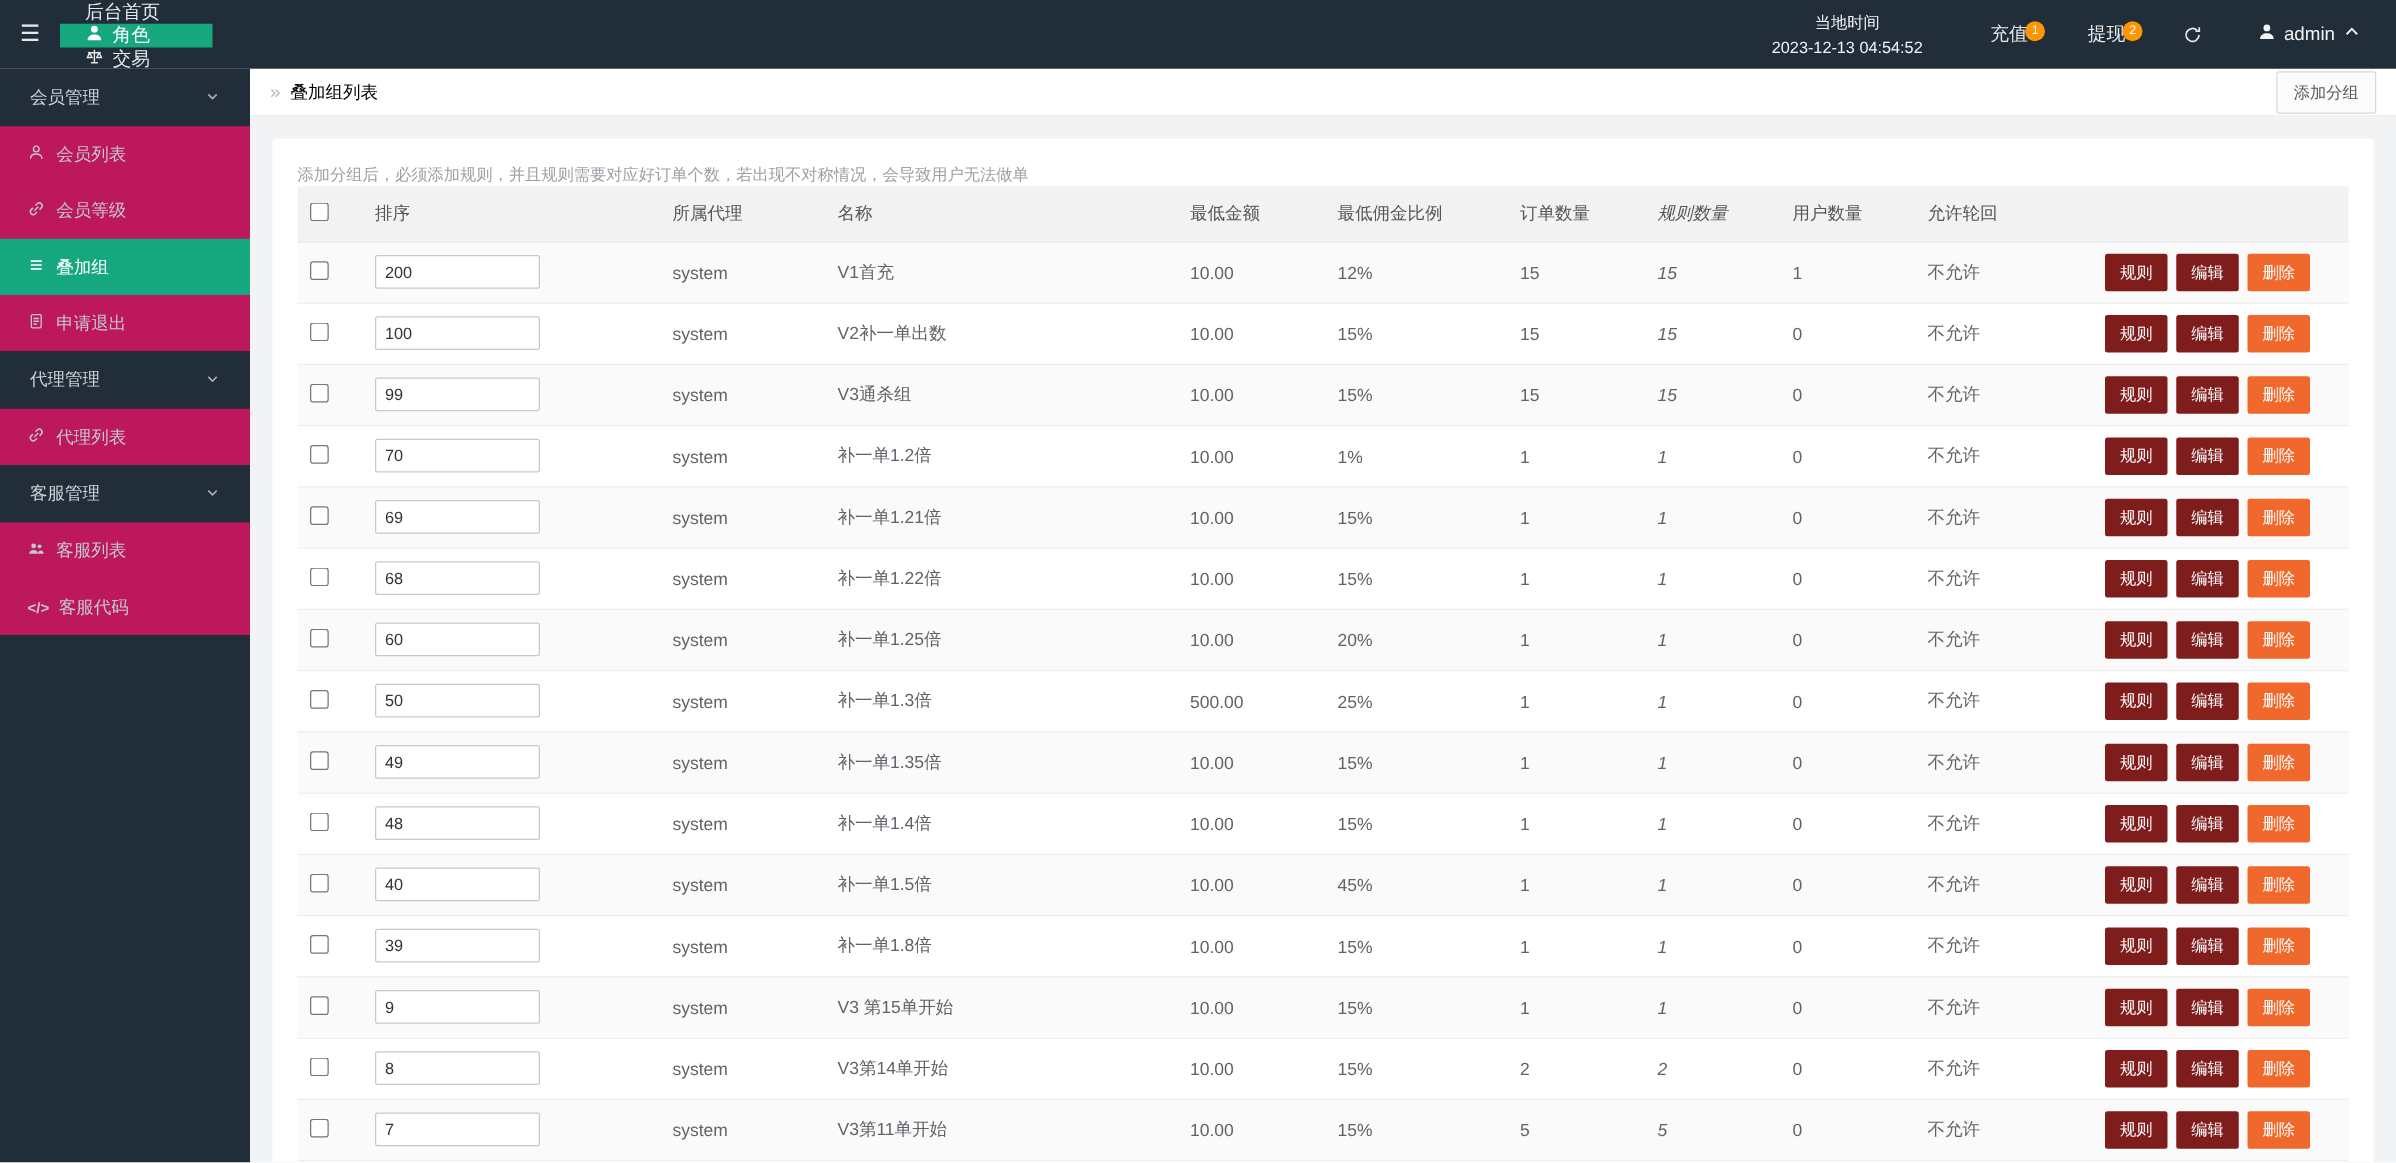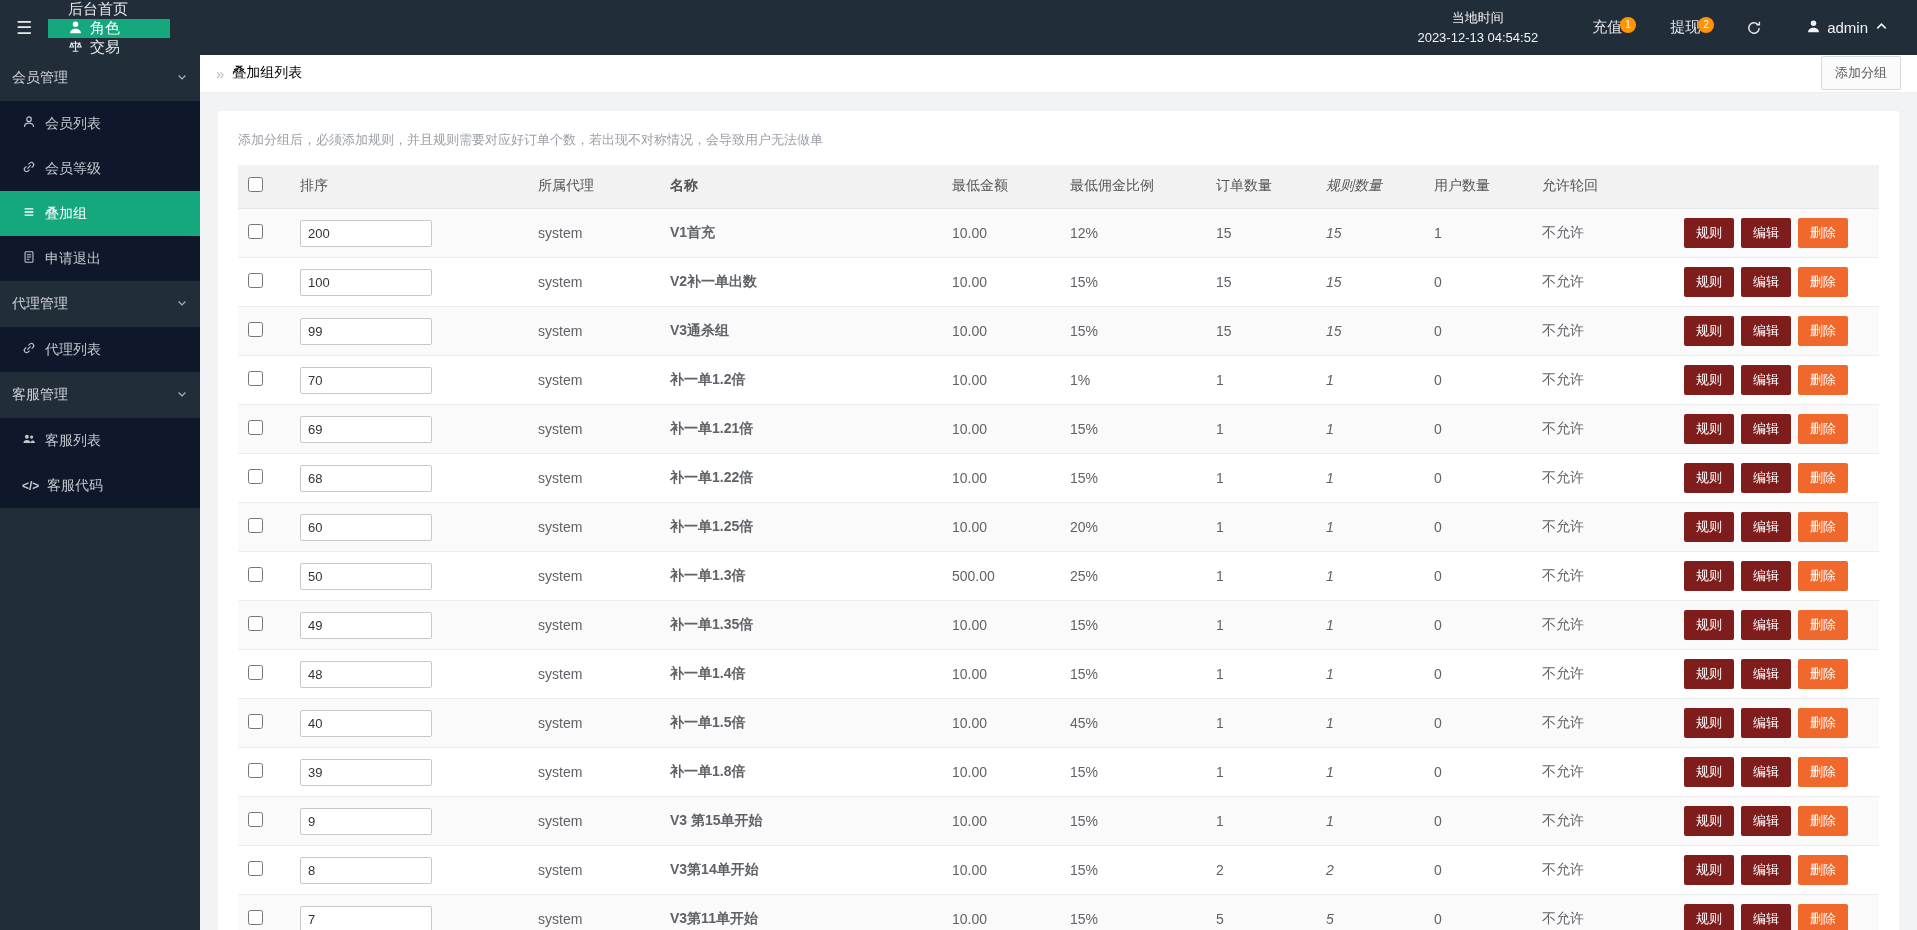--- a/index.html
+++ b/index.html
@@ -19,48 +19,48 @@
   .clock { text-align:center; font-size:13px; line-height:1.5; padding:0 22px; color:#f2f3f5; }
   .hdr-link { position:relative; padding:0 16px; font-size:15px; color:#e6e8ea; cursor:pointer; display:flex; align-items:center; height:37px; }
   .badge { position:absolute; top:8px; right:2px; min-width:16px; height:16px; border-radius:8px; background:#ff9502; color:#fff; font-size:10px; line-height:16px; text-align:center; padding:0 4px; }
   .refresh { padding:0 14px; cursor:pointer; display:flex; align-items:center; height:55px; color:#e6e8ea; }
   .user-box { display:flex; align-items:center; gap:6px; padding:0 14px; font-size:15px; cursor:pointer; height:55px; color:#f2f3f5; }
   .user-box svg { width:15px; height:15px; }
 
   
   .shell { display:flex; height:875px; }
   .sidebar { width:200px; min-width:200px; background:#222d3a; color:#cfd3d8; font-size:14px; overflow:hidden; }
-  .side-group-header { display:flex; align-items:center; justify-content:space-between; height:46px; padding:0 12px; cursor:pointer; background:#222d3a; }
+  .side-group-header { display:flex; align-items:center; justify-content:space-between; height:46px; padding:0 24px; cursor:pointer; background:#222d3a; }
   .side-group-header svg { width:12px; height:12px; opacity:.8; }
-  .side-items { background:#0f172a; }
+  .side-items { background:#be185d; }
   .side-item { display:flex; align-items:center; gap:9px; height:45px; padding:0 16px 0 22px; cursor:pointer; color:#c3c8cd; }
   .side-item.active { background:#15a87f; color:#fff; }
   .side-item svg { width:14px; height:14px; flex:none; }
   .side-item .txt-icon { font-size:12px; font-weight:bold; width:16px; text-align:center; }
 
   
   .main { flex:1; display:flex; flex-direction:column; overflow:hidden; }
   .crumb-bar { background:#fff; height:40px; display:flex; align-items:center; padding:0 16px; border-bottom:1px solid #eceff2; }
   .crumb-caret { color:#b6b9bd; margin-right:8px; font-size:15px; }
   .crumb-title { font-size:14px; color:#000000; }
   .add-group-btn { margin-left:auto; background:#fbfbfb; border:1px solid #d9d9d9; color:#595959; font-size:13px; padding:7px 13px; border-radius:2px; cursor:pointer; }
 
   .content { padding:18px; overflow:hidden; }
   .card { background:#fff; border-radius:3px; padding:20px; }
-  .hint { color:#9b9fa6; font-size:13px; margin-bottom:16px; }
+  .hint { color:#9b9fa6; font-size:13px; }
 
   table { width:100%; border-collapse:collapse; font-size:14px; color:#5f6368; table-layout:fixed; }
   thead th { background:#f2f2f2; font-weight:400; text-align:left; height:44px; padding:0 10px; color:#555; border-bottom:1px solid #e6e6e6; }
   tbody td { height:49px; padding:0 10px; border-bottom:1px solid #ededed; }
   tbody tr:nth-child(odd) { background:#fafafa; }
   tbody tr:nth-child(even) { background:#fff; }
   th:nth-child(1), td:nth-child(1) { width:52px; }
   th:nth-child(2), td:nth-child(2) { width:238px; }
   th:nth-child(3), td:nth-child(3) { width:132px; }
-  th:nth-child(4), td:nth-child(4) { width:282px;font-weight:bold; }
+  th:nth-child(4), td:nth-child(4) { width:282px; }
   th:nth-child(5), td:nth-child(5) { width:118px; }
   th:nth-child(6), td:nth-child(6) { width:146px; }
   th:nth-child(7), td:nth-child(7) { width:110px; }
   th:nth-child(8), td:nth-child(8) { width:108px;font-style:italic; }
   th:nth-child(9), td:nth-child(9) { width:108px; }
   th:nth-child(10), td:nth-child(10) { width:142px; }
   th:nth-child(11), td:nth-child(11) { width:auto; }
 
   input[type="checkbox"] { width:15px; height:15px; accent-color:#15a87f; cursor:pointer; }
   .sort-input { width:132px; height:27px; border:1px solid #c6c9cc; border-radius:2px; padding:0 7px; font-size:13px; color:#333; background:#fff; }

